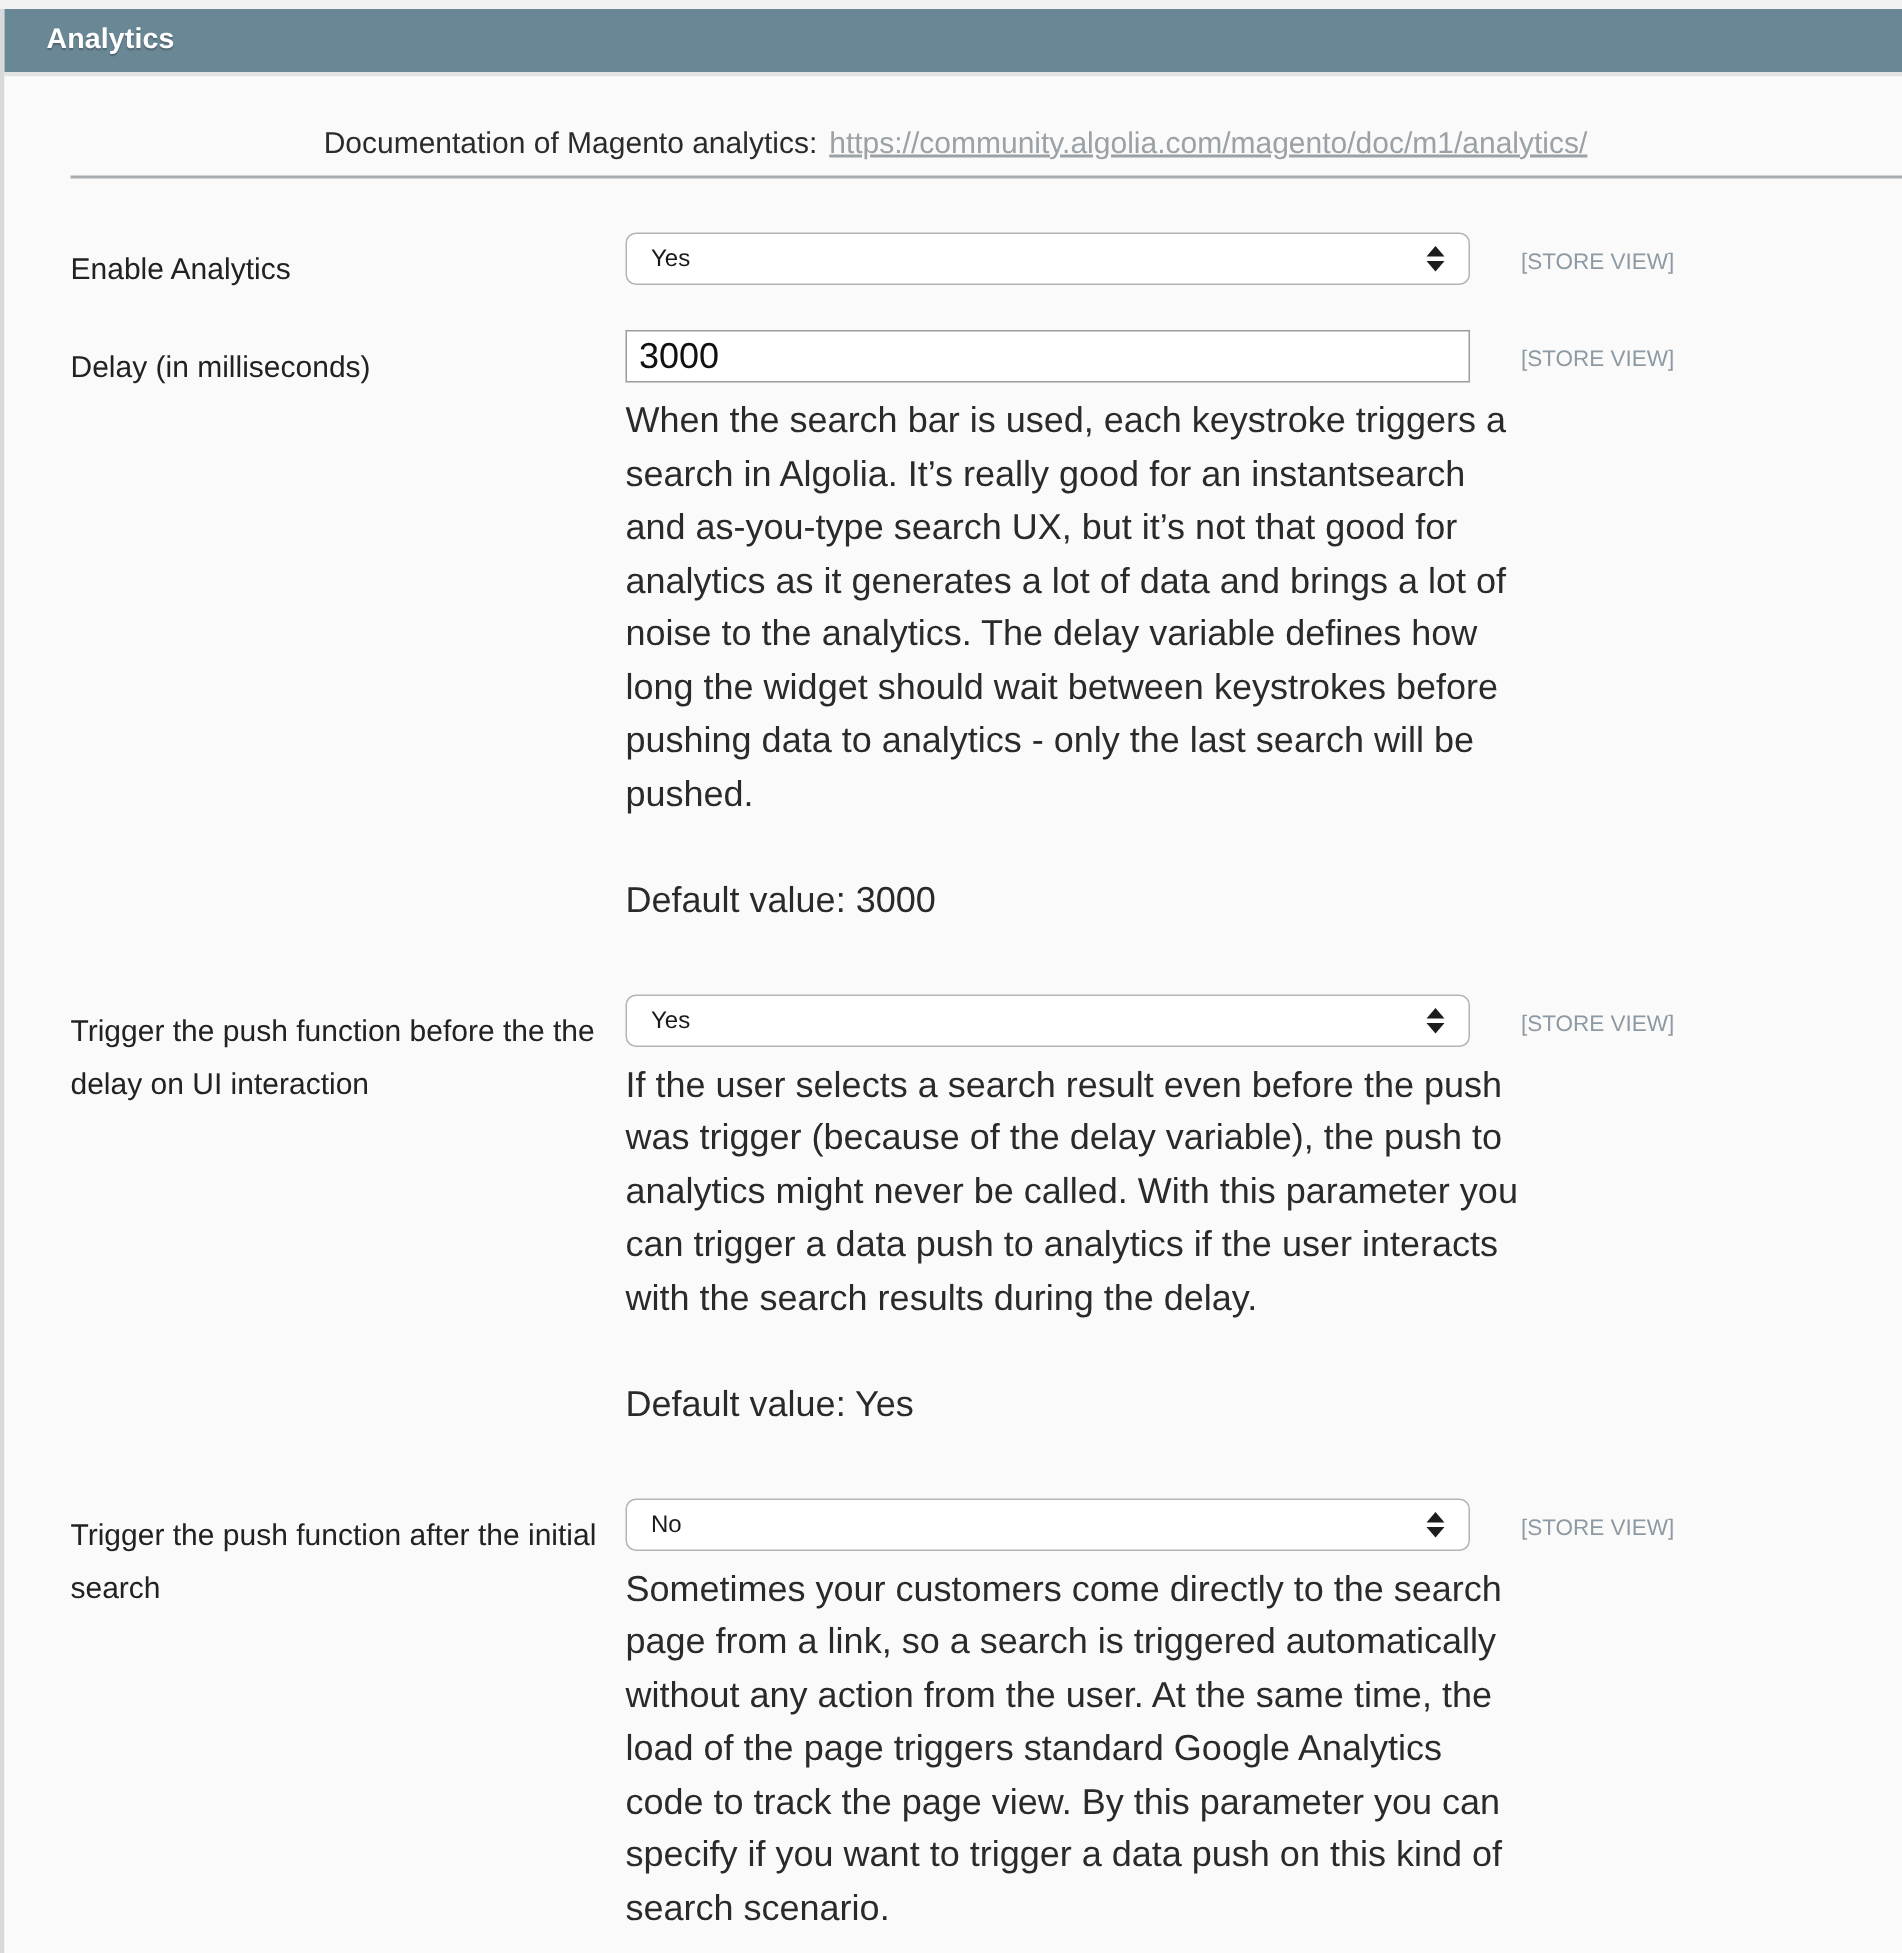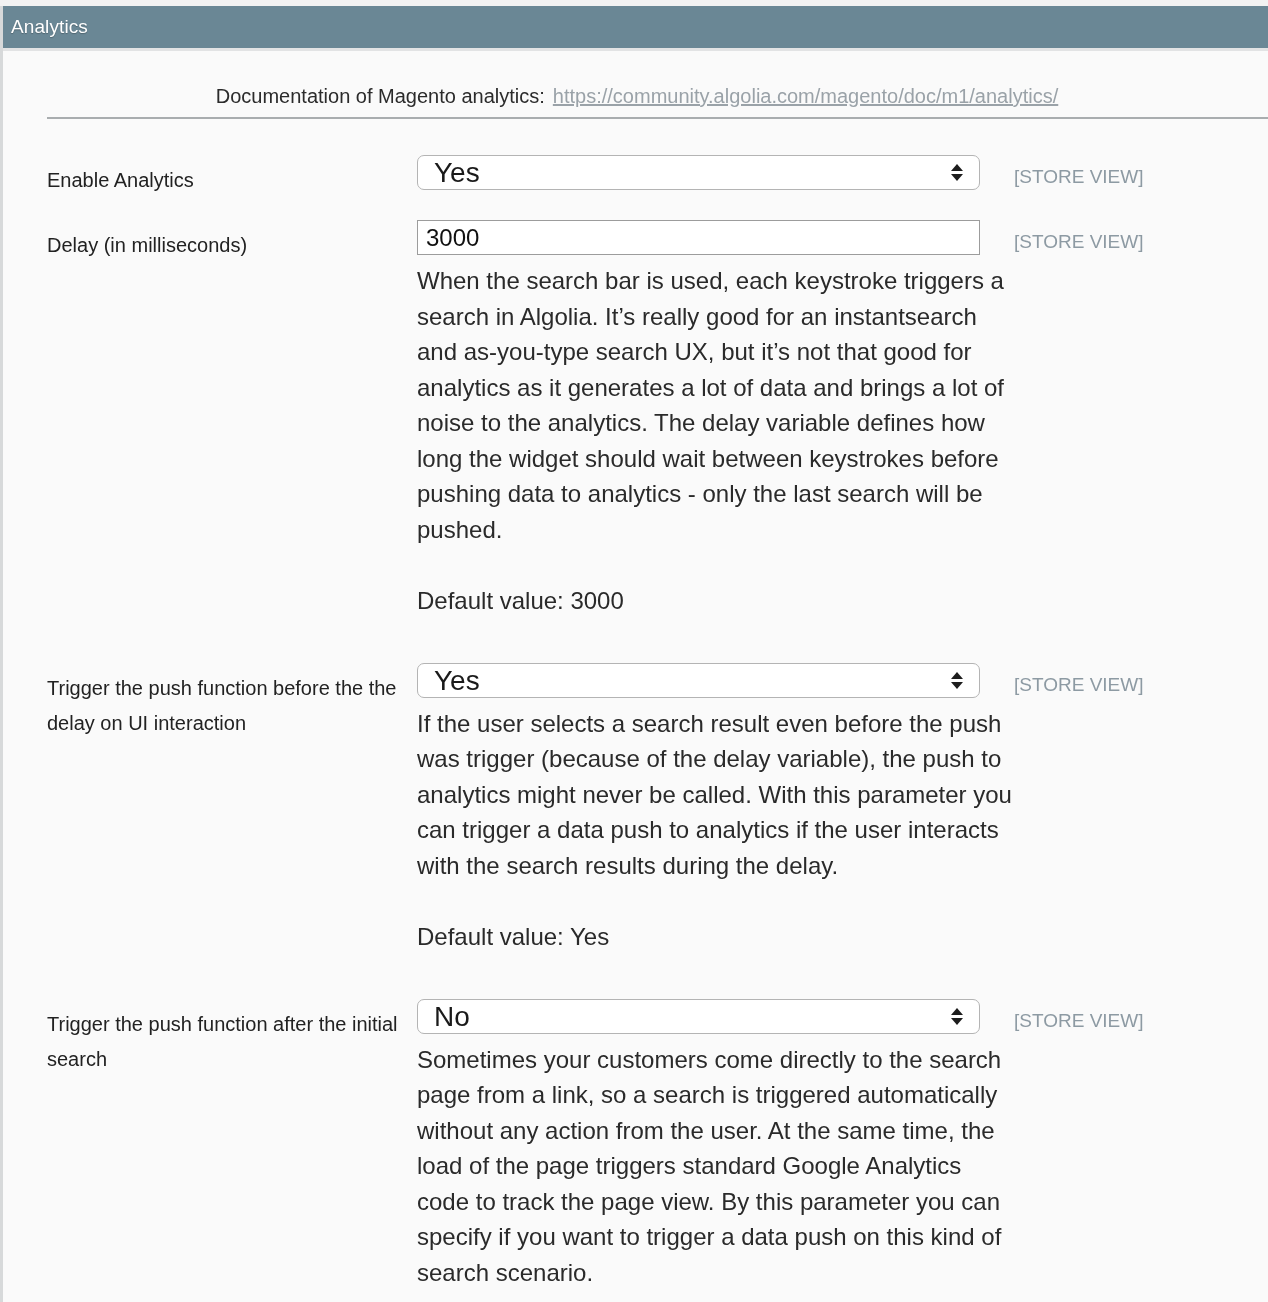--- a/index.html
+++ b/index.html
@@ -52,23 +52,23 @@
     width: 1265px;
     height: 42px;
     background: #6a8795;
     box-sizing: border-box;
     display: flex;
     align-items: center;
   }
   .section-header .title {
     color: #ffffff;
     font-size: 19px;
-    font-weight: normal;
+    font-weight: bold;
     letter-spacing: 0.1px;
-    padding-left: 8px;
+    padding-left: 28px;
     text-shadow: 0 1px 1px rgba(0,0,0,0.25);
   }
   .header-underline {
     position: absolute;
     top: 48px;
     left: 3px;
     width: 1265px;
     height: 3px;
     background: #e2e3e4;
   }
@@ -144,21 +144,21 @@
   }
 
   .field-control {
     width: 565px;
     flex: 0 0 565px;
     box-sizing: border-box;
   }
 
   .scope {
     flex: 0 0 auto;
-    font-size: 19px;
+    font-size: 15px;
     color: #8d9aa3;
     padding-left: 32px;
     padding-top: 11px;
     white-space: nowrap;
     text-align: center;
   }
 
   
   .select-wrap {
     position: relative;
@@ -169,21 +169,21 @@
     -webkit-appearance: none;
     -moz-appearance: none;
     appearance: none;
     width: 563px;
     height: 35px;
     box-sizing: border-box;
     border: 1px solid #b4b4b4;
     border-radius: 7px;
     background: #ffffff;
     font-family: "Liberation Sans", sans-serif;
-    font-size: 28px;
+    font-size: 16px;
     color: #1a1a1a;
     padding: 0 44px 0 16px;
     line-height: 33px;
     outline: none;
   }
   .select-arrows {
     position: absolute;
     right: 16px;
     top: 0;
     height: 35px;

